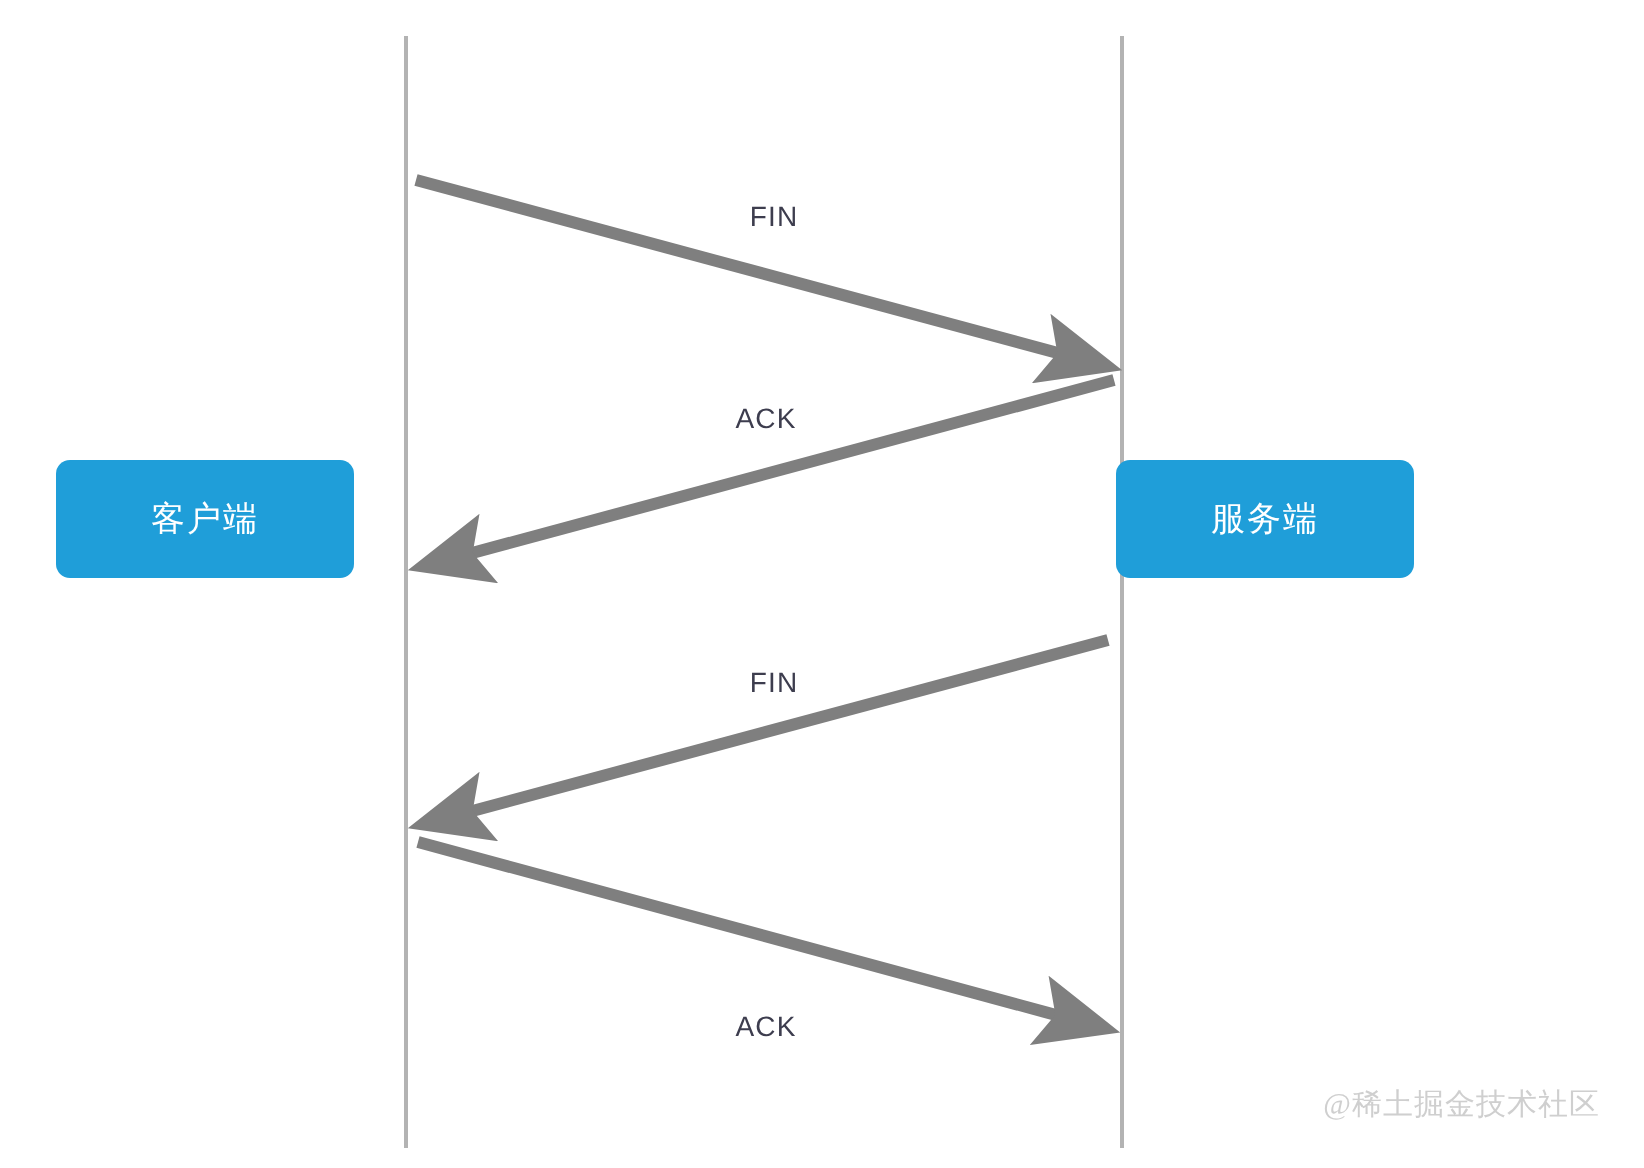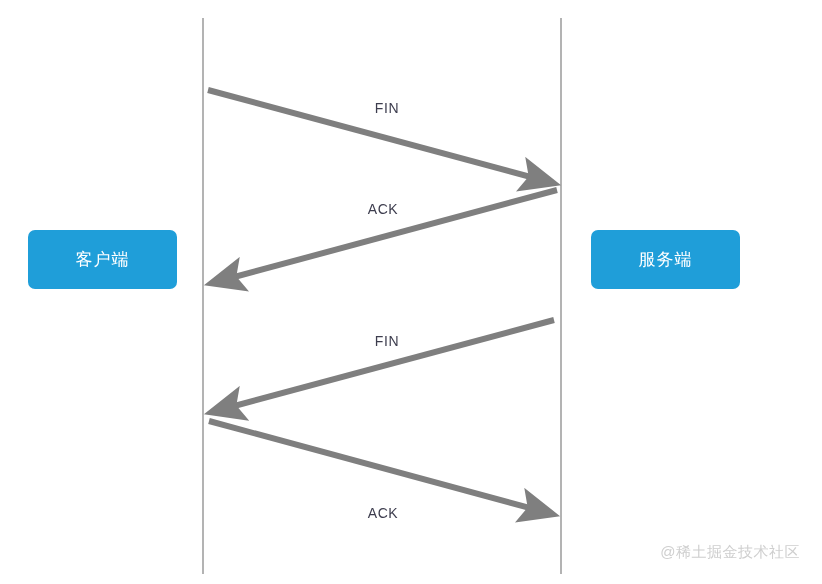--- a/index.html
+++ b/index.html
@@ -59,21 +59,21 @@
     letter-spacing: 0.6px;
     white-space: nowrap;
     transform: translate(-50%, -50%);
   }
   .watermark {
     position: absolute;
     right: 22px;
     bottom: 22px;
     font-size: 15px;
     color: #cfcfcf;
-    font-family: Liberation Sans, sans-serif;
+    font-family: Liberation Serif, serif;
     letter-spacing: 0.5px;
     white-space: nowrap;
   }
 </style>
 </head>
 <body>
 
 <div id="canvas" style="background: rgb(255, 255, 255);">
 
   <svg class="diagram-svg" viewBox="0 0 822 584">
@@ -92,21 +92,21 @@
 
     <line id="msg-arrow-3" x1="554" y1="320" x2="212" y2="412" stroke="#7f7f7f" stroke-width="6" marker-end="url(#arrowhead-right)"></line>
 
     <line id="msg-arrow-4" x1="209" y1="421" x2="552" y2="514" stroke="#7f7f7f" stroke-width="6" marker-end="url(#arrowhead-right)"></line>
   </svg>
 
   <div id="client-box" class="node-box" style="left: 28px; top: 230px; width: 149px; height: 59px; background: rgb(31, 158, 217);">
     <span class="node-label">客户端</span>
   </div>
 
-  <div id="server-box" class="node-box" style="left: 591px; top: 230px; width: 149px; height: 59px; background: rgb(31, 158, 217);">
+  <div id="server-box" class="node-box" style="left: 558px; top: 230px; width: 149px; height: 59px; background: rgb(31, 158, 217);">
     <span class="node-label">服务端</span>
   </div>
 
   <div class="msg-label" id="label-1" style="left: 387px; top: 108px; color: rgb(61, 61, 78);">FIN</div>
   <div class="msg-label" id="label-2" style="left: 383px; top: 209px; color: rgb(61, 61, 78);">ACK</div>
   <div class="msg-label" id="label-3" style="left: 387px; top: 341px; color: rgb(61, 61, 78);">FIN</div>
   <div class="msg-label" id="label-4" style="left: 383px; top: 513px; color: rgb(61, 61, 78);">ACK</div>
 
   <div class="watermark">@稀土掘金技术社区</div>
 

